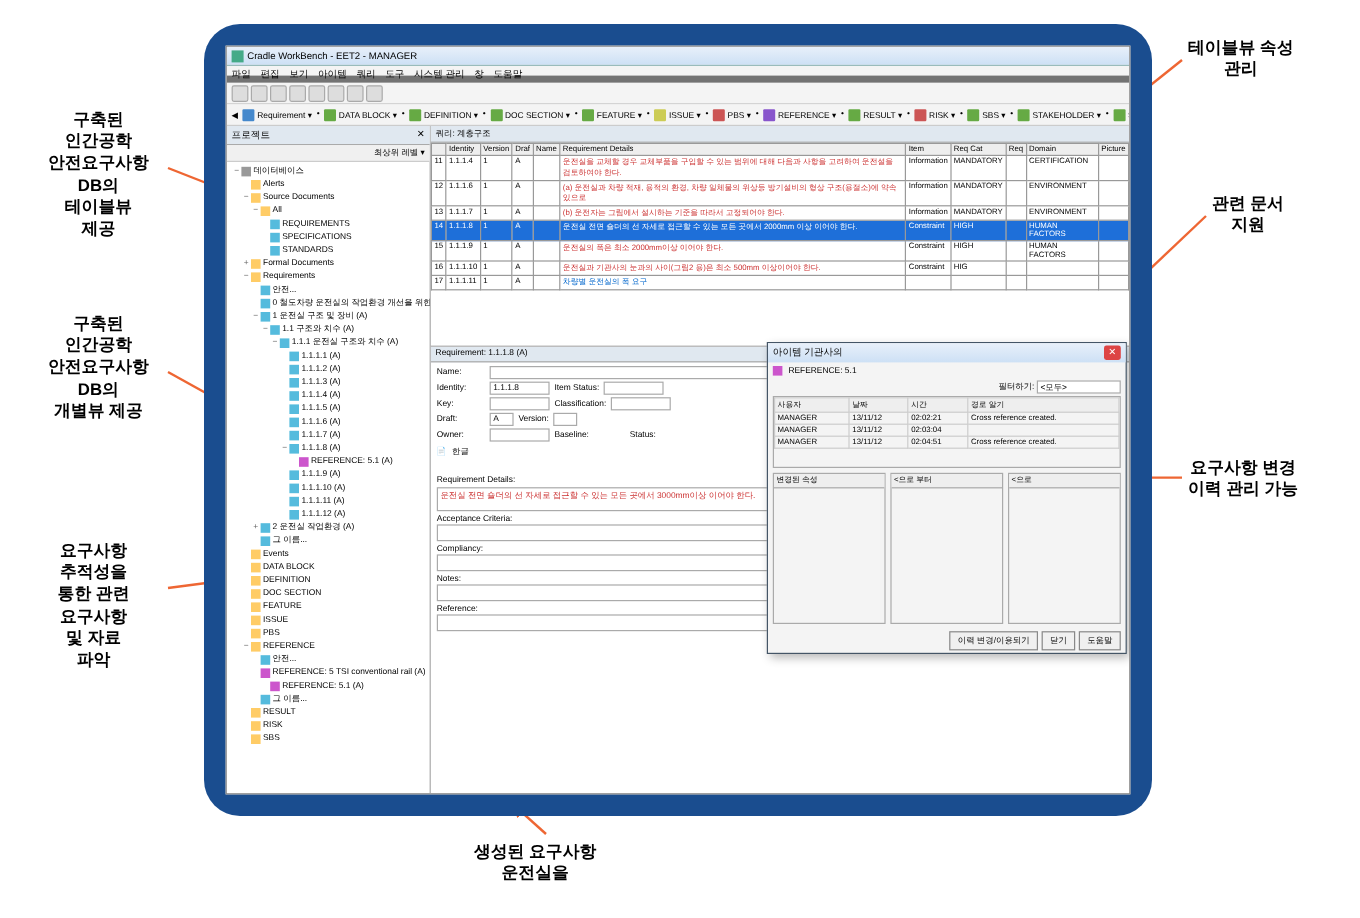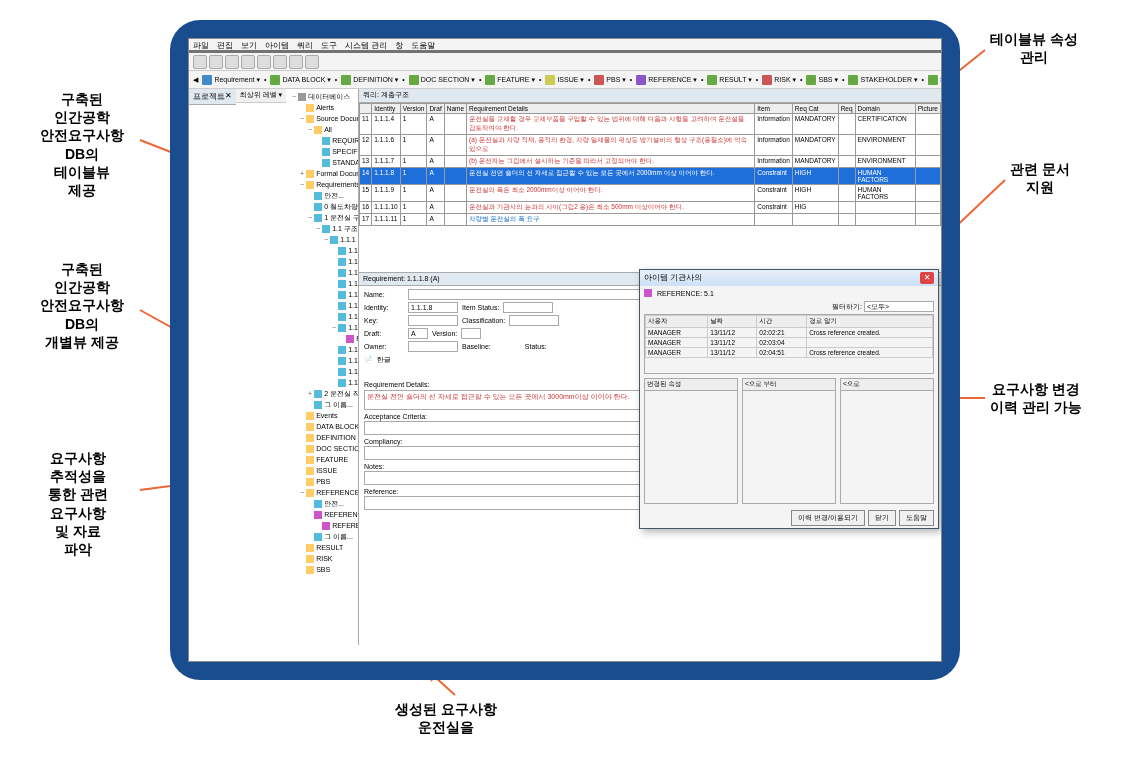--- a/index.html
+++ b/index.html
@@ -3,33 +3,33 @@
 <meta charset="utf-8">
 <style>
 * { box-sizing: border-box; margin: 0; padding: 0; font-family: "Malgun Gothic", Arial, sans-serif; }
 body { background: #fff; width: 1133px; height: 765px; position: relative; overflow: hidden; }
 
 .frame { position: absolute; left: 170px; top: 20px; width: 790px; height: 660px; background: #1a4d8f; border-radius: 30px; padding: 18px; }
 .frame-inner { background: #fff; width: 100%; height: 100%; border: 1px solid #888; position: relative; overflow: hidden; }
 
 .titlebar { height: 16px; background: linear-gradient(#e8f0fa,#cde0f5); border-bottom: 1px solid #9bb; font-size: 8px; padding: 2px 4px; display: flex; align-items: center; }
 .titlebar-icon { width: 10px; height: 10px; background: #4a8; margin-right: 3px; }
-.menubar { height: 14px; background: #f4f4f4; border-bottom: 3px solid #737373; font-size: 8px; padding: 1px 4px; display: flex; gap: 8px; }
+.menubar { height: 14px; background: #f4f4f4; border-bottom: 6px solid #737373; font-size: 8px; padding: 1px 4px; display: flex; gap: 8px; }
 .toolbar1 { height: 18px; background: #f4f4f4; border-bottom: 1px solid #ccc; padding: 2px 4px; display: flex; gap: 2px; }
 .tb-icon { width: 14px; height: 14px; background: #ddd; border: 1px solid #aaa; border-radius: 2px; }
 .toolbar2 { height: 18px; background: #f4f4f4; border-bottom: 1px solid #ccc; padding: 2px 4px; display: flex; gap: 4px; font-size: 7px; align-items: center; overflow: hidden; }
 .ribbon-item { display: flex; align-items: center; gap: 2px; white-space: nowrap; }
 .ribbon-icon { width: 10px; height: 10px; background: #6a4; border-radius: 1px; }
 .ribbon-icon.b { background: #48c; }
 .ribbon-icon.r { background: #c55; }
 .ribbon-icon.y { background: #cc5; }
 .ribbon-icon.p { background: #85c; }
 
 .main-area { display: flex; height: calc(100% - 66px); }
-.sidebar { width: 170px; border-right: 1px solid #aaa; display: flex; flex-direction: row; }
+.sidebar { width: 170px; border-right: 1px solid #aaa; display: flex; flex-direction: column; }
 .sidebar-header { height: 16px; background: #e0e8f0; border-bottom: 1px solid #aaa; font-size: 8px; padding: 2px 4px; display: flex; justify-content: space-between; }
 .sidebar-sub { height: 14px; background: #f0f0f0; border-bottom: 1px solid #ccc; font-size: 7px; padding: 1px 4px; text-align: right; }
 .tree { flex: 1; overflow: auto; font-size: 7px; padding: 2px; }
 .tree-item { display: flex; align-items: center; padding: 0 0 0 var(--indent,2px); white-space: nowrap; line-height: 11px; }
 .tree-icon { width: 8px; height: 8px; margin-right: 2px; flex-shrink: 0; }
 .tree-icon.folder { background: #fc6; }
 .tree-icon.doc { background: #5bd; }
 .tree-icon.ref { background: #c5c; }
 .tree-icon.db { background: #999; }
 .tree-toggle { width: 8px; color: #666; text-align: center; flex-shrink: 0; }
@@ -119,20 +119,24 @@
   <line x1="140" y1="490" x2="330" y2="465" marker-end="url(#ah)"></line>
   <line x1="455" y1="695" x2="425" y2="668" marker-end="url(#ah)"></line>
   <line x1="985" y1="50" x2="810" y2="190" marker-end="url(#ah)"></line>
   <line x1="1005" y1="180" x2="625" y2="540" marker-end="url(#ah)"></line>
   <line x1="985" y1="398" x2="830" y2="398" marker-end="url(#ah)"></line>
 </svg>
 
 <div class="frame">
 <div class="frame-inner">
 
+  <div class="titlebar">
+    <span class="titlebar-icon"></span>
+    <span>Cradle WorkBench - EET2 - MANAGER</span>
+  </div>
 
   <div class="menubar" id="menubar">
         <span>파일</span>
         <span>편집</span>
         <span>보기</span>
         <span>아이템</span>
         <span>쿼리</span>
         <span>도구</span>
         <span>시스템 관리</span>
         <span>창</span>

